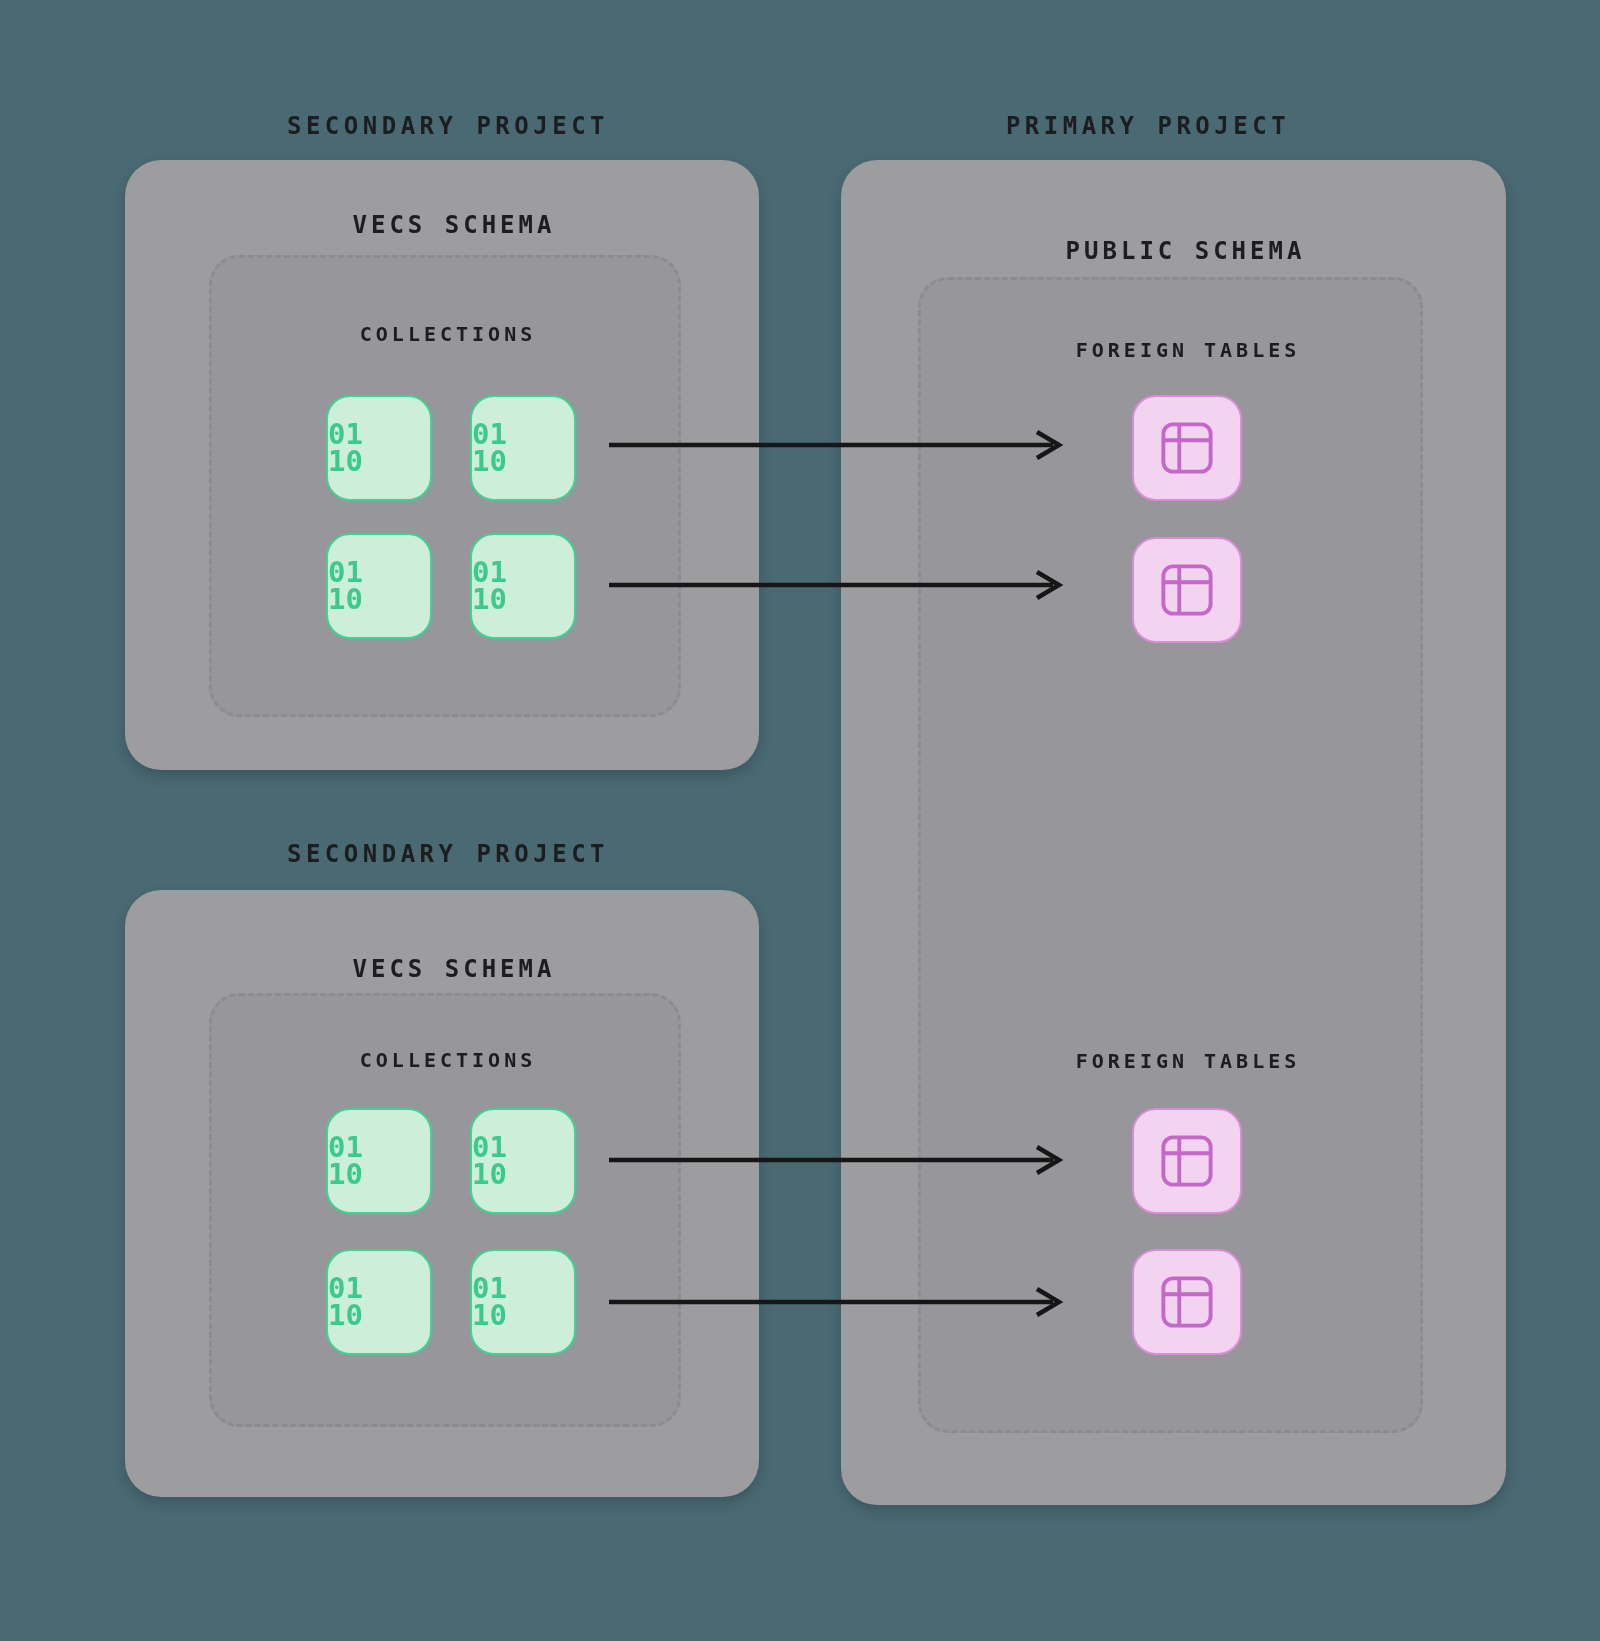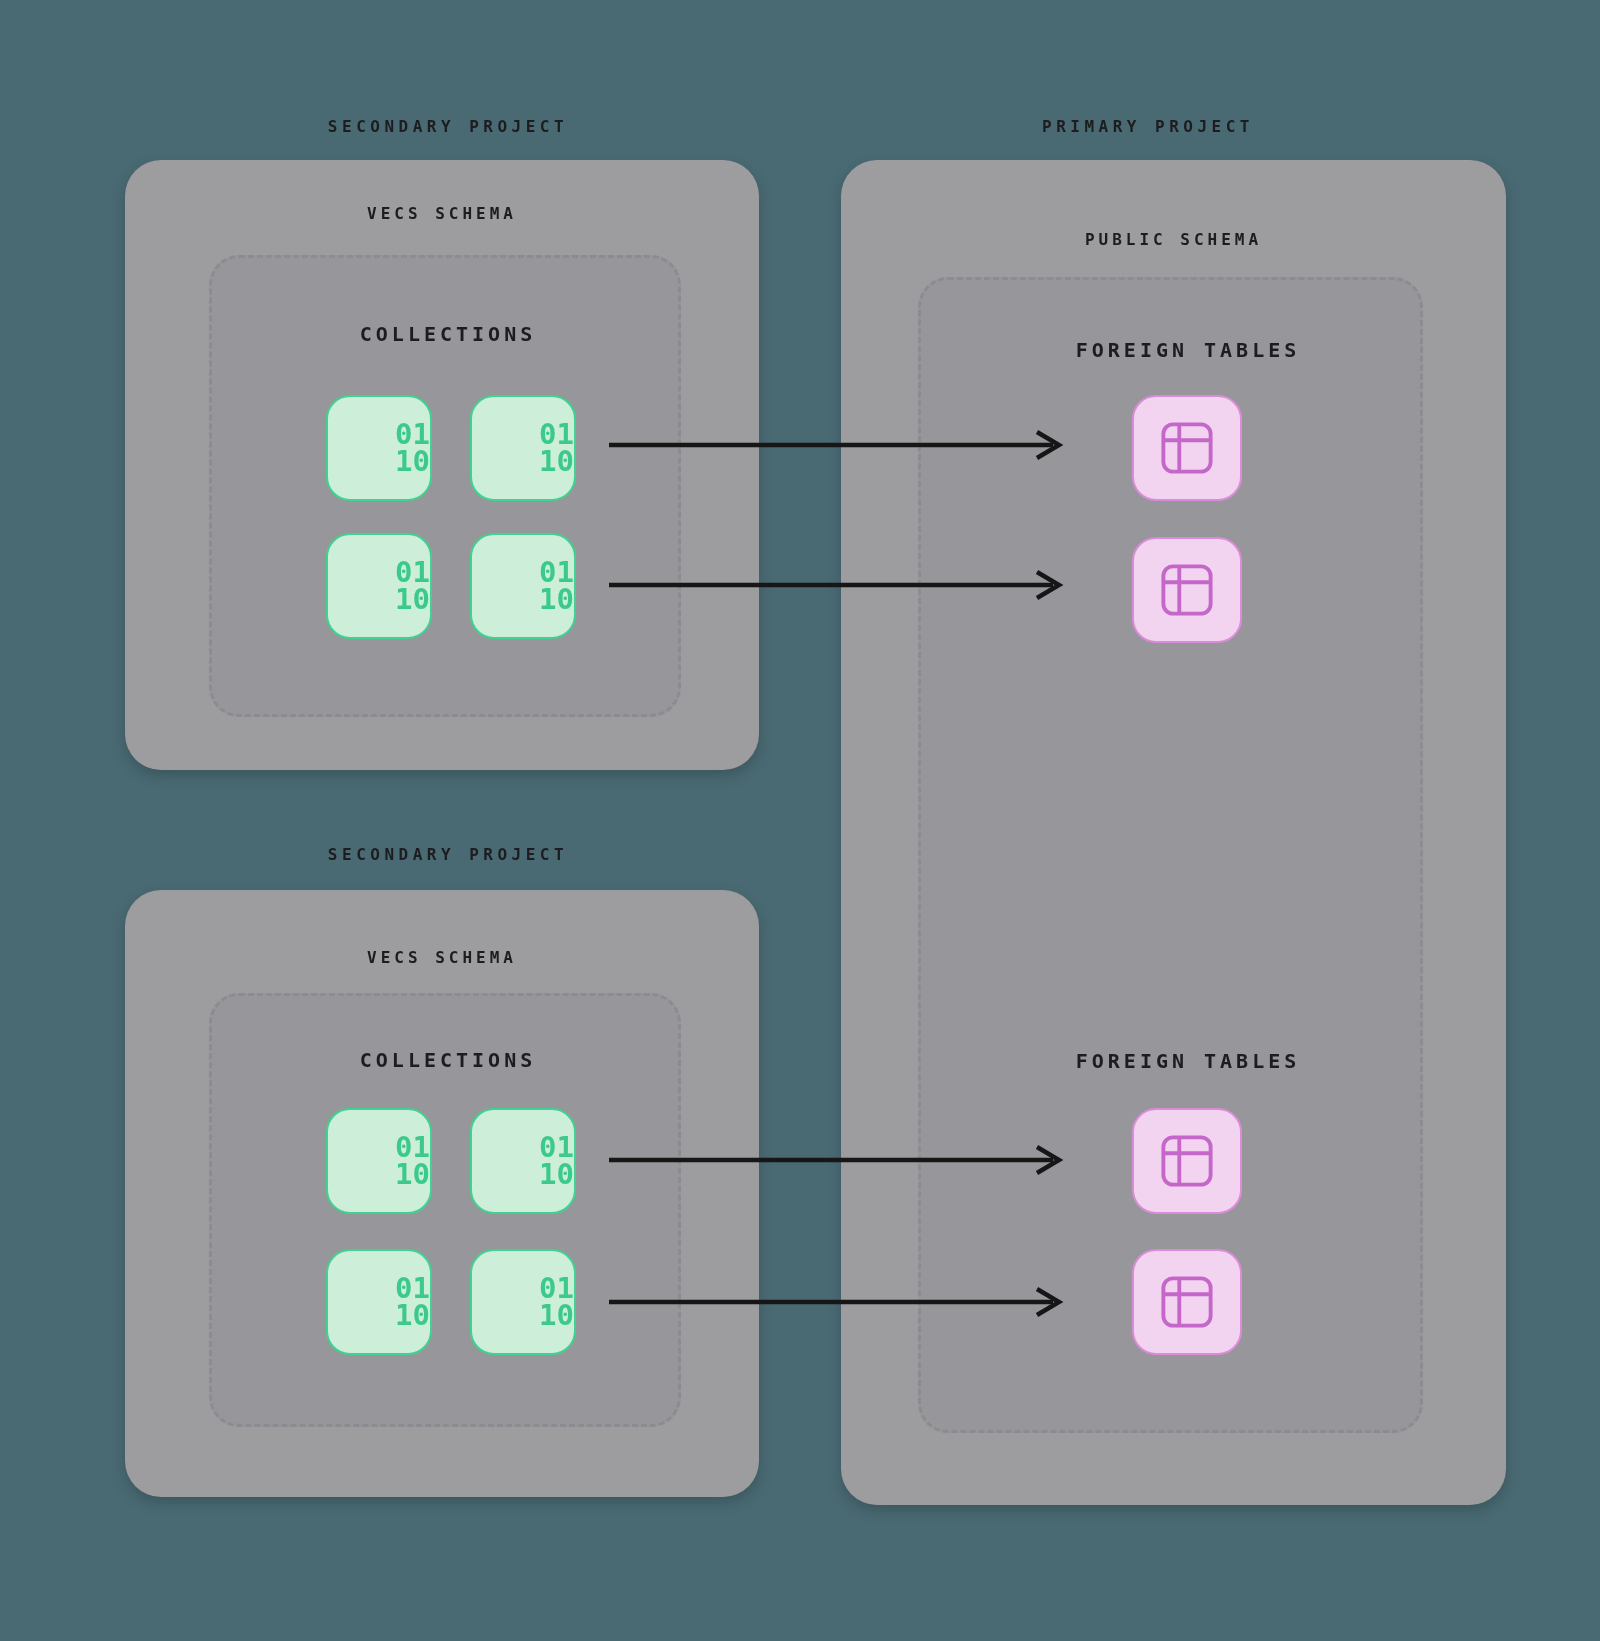--- a/index.html
+++ b/index.html
@@ -4,45 +4,45 @@
 <title>Project Schema Diagram</title>
 <style>
   html,body{margin:0;padding:0;background:var(--background,#4a6a73);}
   .canvas{
     position:relative;width:1600px;height:1641px;overflow:hidden;
     background:var(--background,#4a6a73);
     font-family:"DejaVu Sans Mono","Liberation Mono",monospace;
   }
   .floating-label{
     position:absolute;transform:translate(-50%,-50%);
-    font-weight:700;font-size:16px;letter-spacing:4.5px;white-space:nowrap;
+    font-weight:700;font-size:24px;letter-spacing:4.5px;white-space:nowrap;
     color:var(--label-text,#1d1d1f);
   }
   .outer-box{
     position:absolute;border-radius:36px;background:var(--box,#9d9c9e);
     box-shadow:0 6px 14px rgba(15,30,36,.25);
   }
   .schema-title{
-    position:absolute;left:50%;transform:translate(-50%,-50%);margin:0;
-    font-weight:700;font-size:16px;letter-spacing:4px;white-space:nowrap;
+    position:absolute;left:50%;transform:translate(-50%,-50%);margin:12px;
+    font-weight:700;font-size:24px;letter-spacing:4px;white-space:nowrap;
     color:var(--label-text,#1d1d1f);
   }
   .inner-box{
     position:absolute;border-radius:30px;background:var(--inner-box,#97969a);
     border:3px dashed rgba(123,122,128,.35);box-sizing:border-box;
   }
   .panel-title{
     position:absolute;transform:translate(-50%,-50%);margin:0;
     font-weight:700;font-size:20px;letter-spacing:4px;white-space:nowrap;
     color:var(--label-text,#1d1d1f);
   }
   .vec-icon{
     position:absolute;width:106px;height:106px;border-radius:24px;box-sizing:border-box;
     background:var(--green-fill,#cdeed8);border:2.5px solid var(--green-border,#3fd291);
-    display:flex;flex-direction:column;align-items:flex-end;justify-content:center;
+    display:flex;flex-direction:column;align-items:flex-start;justify-content:center;
     color:var(--green-text,#3cc98c);font-weight:700;font-size:29px;line-height:27px;
   }
   .table-icon-box{
     position:absolute;width:110px;height:106px;border-radius:24px;box-sizing:border-box;
     background:var(--pink-fill,#f2d3f0);border:2.5px solid var(--pink-border,#db8cd8);
     display:flex;align-items:center;justify-content:center;
   }
   .table-glyph{width:54px;height:54px;stroke:var(--pink-glyph,#c467c9);fill:none;stroke-width:4;}
   .arrow{position:absolute;width:460px;height:32px;overflow:visible;}
   .arrow line,.arrow polyline{stroke:var(--arrow,#161616);stroke-width:4.5;fill:none;}

